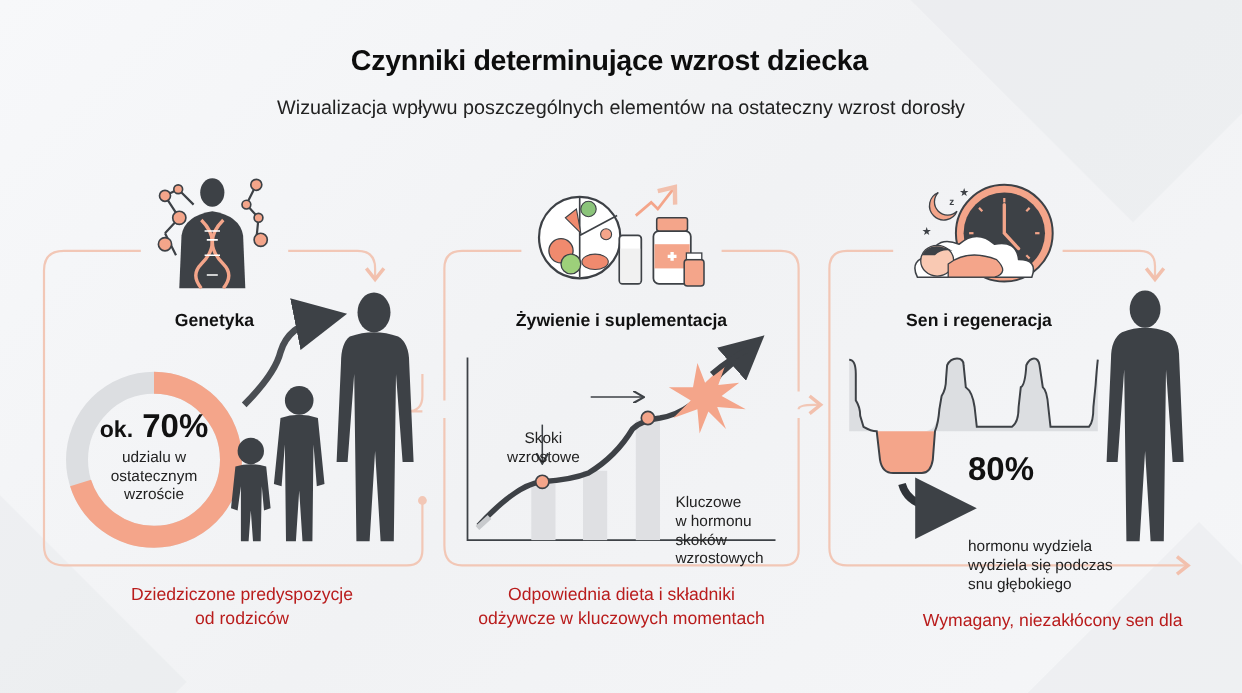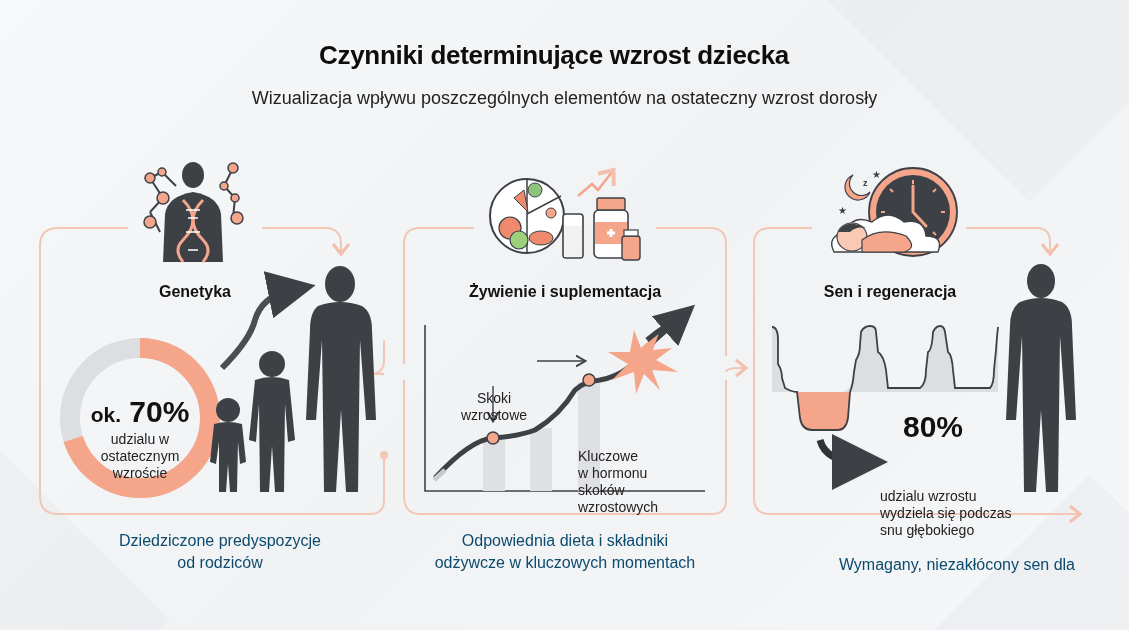--- a/index.html
+++ b/index.html
@@ -12,27 +12,27 @@
   .title {
     position: absolute; left: 0; width: 1108px; top: 40px; text-align: center;
     font-size: 26px; font-weight: 700; letter-spacing: -0.3px; color: #0d0d0d;
   }
   .subtitle {
     position: absolute; left: 0; width: 1129px; top: 88px; text-align: center;
     font-size: 18px; color: #222;
   }
   svg.canvas { position: absolute; left: 0; top: 0; }
   .ptitle { position: absolute; font-size: 16px; font-weight: 700; text-align: center; color: #111; }
-  .caption { position: absolute; font-size: 16px; text-align: center; color: #0c4a6e; line-height: 22px; }
+  .caption { position: absolute; font-size: 16px; text-align: center; color: #b91c1c; line-height: 22px; }
   .donut-text { position: absolute; text-align: center; color: #111; }
-  .donut-big { font-weight: 700; font-size: 30px; line-height: 32px; margin-top: 24px; }
+  .donut-big { font-weight: 700; font-size: 30px; line-height: 32px; }
   .donut-big .ok { font-size: 21px; }
   .donut-small { font-size: 14px; line-height: 17px; color: #222; }
   .annot { position: absolute; font-size: 14px; line-height: 17px; color: #222; margin-top: 45px; }
-  .big80 { position: absolute; font-size: 30px; font-weight: 700; color: #111; margin-left: 23px; }
+  .big80 { position: absolute; font-size: 30px; font-weight: 700; color: #111; }
 </style>
 </head>
 <body>
 
 <div class="bgshape" style="left:880px;top:-160px;width:300px;height:300px;"></div>
 <div class="bgshape" style="left:-120px;top:500px;width:240px;height:240px;"></div>
 <div class="bgshape" style="left:980px;top:520px;width:220px;height:220px;"></div>
 
 <div class="title">Czynniki determinujące wzrost dziecka</div>
 <div class="subtitle">Wizualizacja wpływu poszczególnych elementów na ostateczny wzrost dorosły</div>
@@ -187,30 +187,30 @@
   <div class="donut-big"><span class="ok">ok.</span> <span>70%</span></div>
   <div class="donut-small">udzialu w</div>
   <div class="donut-small">ostatecznym</div>
   <div class="donut-small">wzroście</div>
 </div>
 
 <div class="annot" style="left:458px;top:345px;width:72px;text-align:center;">
   <div>Skoki</div>
   <div>wzrostowe</div>
 </div>
-<div class="annot" style="left:578px;top:403px;width:110px;">
+<div class="annot" style="left:614px;top:403px;width:110px;">
   <div>Kluczowe</div>
   <div>w hormonu</div>
   <div>skoków</div>
   <div>wzrostowych</div>
 </div>
 
 <div class="big80" style="left:880px;top:410px;">80%</div>
 <div class="annot" style="left:880px;top:443px;width:150px;">
-  <div>udzialu wzrostu</div>
+  <div>hormonu wydziela</div>
   <div>wydziela się podczas</div>
   <div>snu głębokiego</div>
 </div>
 
 <div class="caption" style="left:60px;top:530px;width:320px;">
   <div>Dziedziczone predyspozycje</div>
   <div>od rodziców</div>
 </div>
 <div class="caption" style="left:405px;top:530px;width:320px;">
   <div>Odpowiednia dieta i składniki</div>

